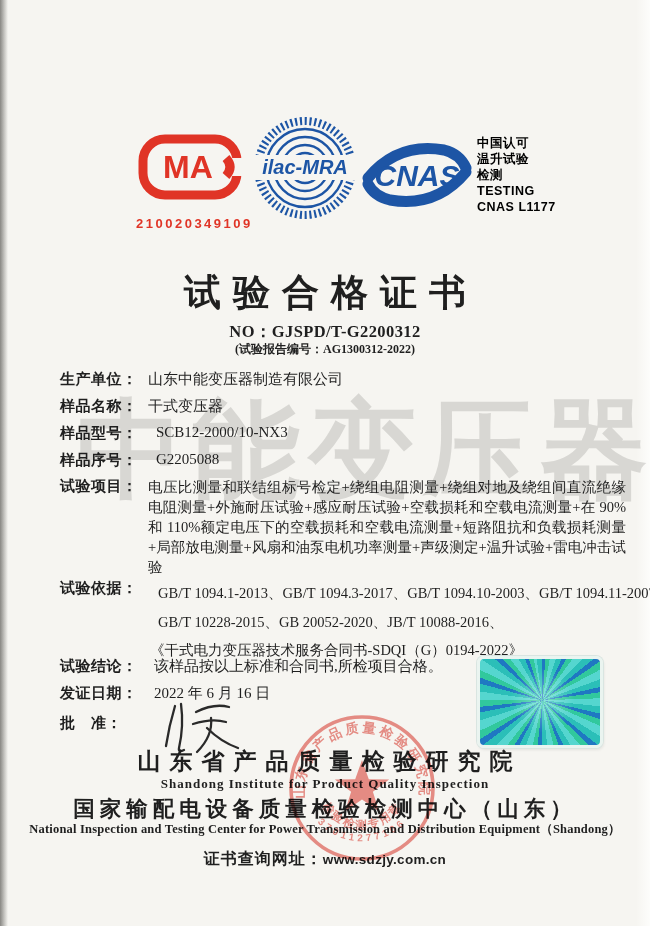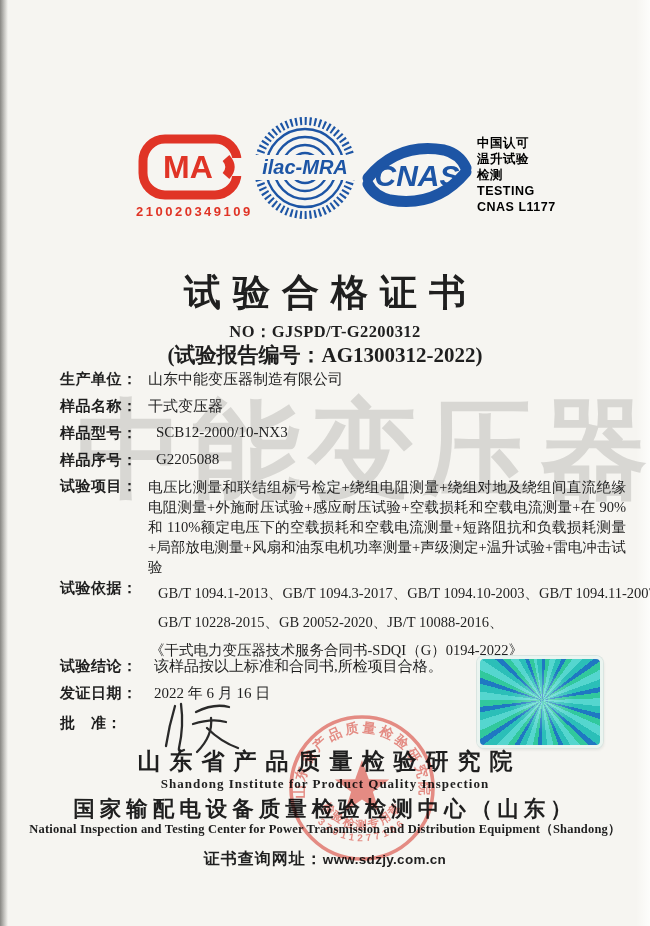--- a/index.html
+++ b/index.html
@@ -15,33 +15,33 @@
 
   
   .watermark{position:absolute;left:76px;top:378px;z-index:1;
     font-size:108px;font-weight:700;letter-spacing:8px;color:#a9a8a4;opacity:.38;
     white-space:nowrap;user-select:none;}
 
   .layer{position:absolute;inset:0;z-index:2;}
 
   
   .cma{position:absolute;left:136px;top:134px;width:108px;text-align:center;}
-  .cma-num{margin-top:0;color:#e03426;font:700 13px "Liberation Sans","DejaVu Sans",sans-serif;letter-spacing:2.5px;}
+  .cma-num{margin-top:12px;color:#e03426;font:700 13px "Liberation Sans","DejaVu Sans",sans-serif;letter-spacing:2.5px;}
   .ilac{position:absolute;left:251px;top:114px;}
   .cnas{position:absolute;left:360px;top:140px;}
   .cnas-text{position:absolute;left:477px;top:135px;color:#000000;
     font:700 12.5px "Liberation Sans","DejaVu Sans",sans-serif;line-height:16px;letter-spacing:.5px;}
 
   
   .title{position:absolute;left:0;right:0;top:268px;text-align:center;
     font-size:37px;font-weight:700;letter-spacing:12px;text-indent:12px;}
   .no-line{position:absolute;left:0;right:0;top:321px;text-align:center;
     font-size:16.5px;font-weight:700;letter-spacing:.4px;}
   .report-line{position:absolute;left:0;right:0;top:341px;text-align:center;
-    font-size:21px;font-weight:700;}
+    font-size:12px;font-weight:700;}
 
   
   .frow{position:absolute;left:60px;display:flex;font-size:15px;}
   .flabel{font-weight:700;flex:0 0 88px;white-space:nowrap;letter-spacing:.5px;}
   .fvalue{white-space:nowrap;}
   .items-value{white-space:normal;width:478px;font-size:14.5px;line-height:20px;text-align:justify;}
   .basis-value div{white-space:nowrap;font-size:14.5px;line-height:28.6px;}
   .sig{margin:-16px 0 0 14px;}
 
   

